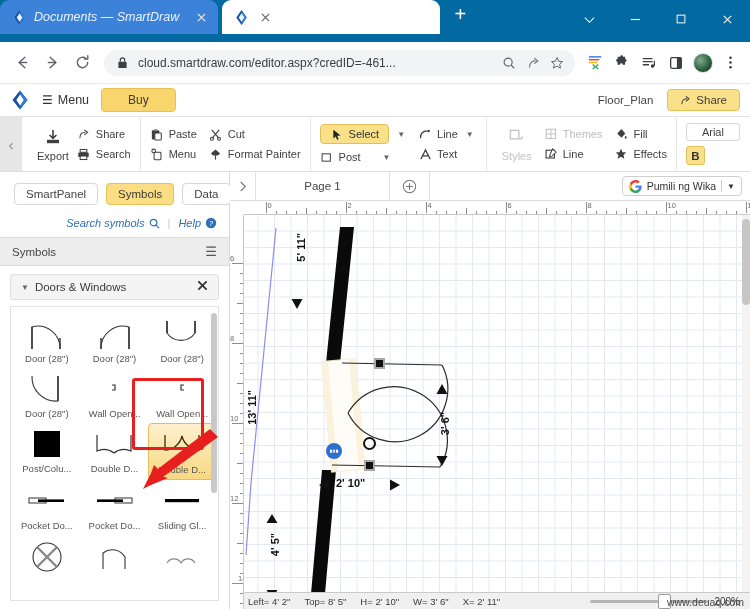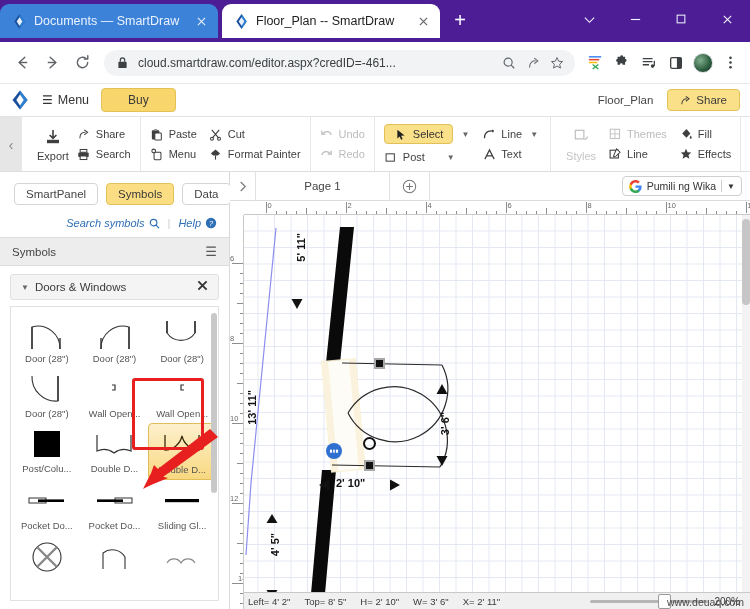--- a/index.html
+++ b/index.html
@@ -7,22 +7,22 @@
     width: 750px; height: 609px;
     overflow: hidden;
     font-family: "Liberation Sans", sans-serif;
     background: #fff;
   }
 
   
   .browser { width: 750px; height: 609px; position: relative; background:#fff; }
 
   .tabstrip {
-    height: 42px; background:#4c1d95;
-    display: flex; align-items: center; position: relative;
+    height: 42px; background:#0369a1;
+    display: flex; align-items: flex-start; position: relative; font-style: italic;
   }
   .tab {
     height: 34px; display:flex; align-items:center; gap:7px;
     padding: 0 8px 0 12px; border-radius: 9px 9px 0 0;
     font-size: 12.5px; position: relative;
   }
   .tab.inactive { background:#3c82d9; color:#eaf2fd; width:218px; }
   .tab.active   { background:#ffffff; color:#222; width:218px; margin-left:4px; }
   .tab-favicon {
     width:15px; height:15px; flex:none; position:relative;
@@ -326,21 +326,20 @@
     </div>
 
     <div class="tab active">
       <span class="tab-favicon">
         <svg width="15" height="15" viewBox="0 0 16 16">
           <path d="M8 0 L13.5 8 L8 16 L2.5 8 Z" fill="#1a4f9c"></path>
           <path d="M8 0 L13.5 8 L8 16 Z" fill="#2f7fd0"></path>
           <path d="M8 3.5 L11 8 L8 12.5 L5 8 Z" fill="#e8f1fb"></path>
         </svg>
       </span>
-      <span class="tab-title">Floor_Plan -- SmartDraw</span>
       <span class="tab-close">
         <svg width="9" height="9" viewBox="0 0 10 10">
             <path d="M1 1 L9 9 M9 1 L1 9" stroke="currentColor" stroke-width="1.3"></path>
           </svg>
       </span>
     </div>
 
     <div class="newtab">+</div>
 
     <div class="winctrls">
@@ -554,42 +553,20 @@
             <svg width="13" height="13" viewBox="0 0 14 14">
                 <path d="M2 6 L7 1.5 L12 6 L9.5 8 L4.5 8 Z" fill="#3f3f3f"></path>
                 <path d="M7 8 V12.5" stroke="#3f3f3f" stroke-width="1.2"></path>
               </svg>
           </span>
           <span>Format Painter</span>
         </div>
       </div>
     </div>
 
-    <div class="rgroup">
-      <div class="rcol">
-        <div class="ritem dim">
-          <span class="ic">
-            <svg width="13" height="13" viewBox="0 0 14 14">
-                <path d="M3 6 C6 2.6 11 3.4 12 7.4" stroke="#bcbcbc" stroke-width="1.4" fill="none"></path>
-                <path d="M2 3 V6.6 H5.6" stroke="#bcbcbc" stroke-width="1.4" fill="none"></path>
-              </svg>
-          </span>
-          <span>Undo</span>
-        </div>
-        <div class="ritem dim">
-          <span class="ic">
-            <svg width="13" height="13" viewBox="0 0 14 14">
-                <path d="M11 6 C8 2.6 3 3.4 2 7.4" stroke="#bcbcbc" stroke-width="1.4" fill="none"></path>
-                <path d="M12 3 V6.6 H8.4" stroke="#bcbcbc" stroke-width="1.4" fill="none"></path>
-              </svg>
-          </span>
-          <span>Redo</span>
-        </div>
-      </div>
-    </div>
 
     <div class="rgroup">
       <div class="rcol">
         <div class="ritem">
           <span class="pill">
             <span class="ic">
               <svg width="10" height="11" viewBox="0 0 11 12">
                   <path d="M1.5 0.8 L9.4 7.2 L5.6 7.5 L7.3 11 L5.6 11.7 L4 8.2 L1.5 10.4 Z" fill="#222"></path>
                 </svg>
             </span>

